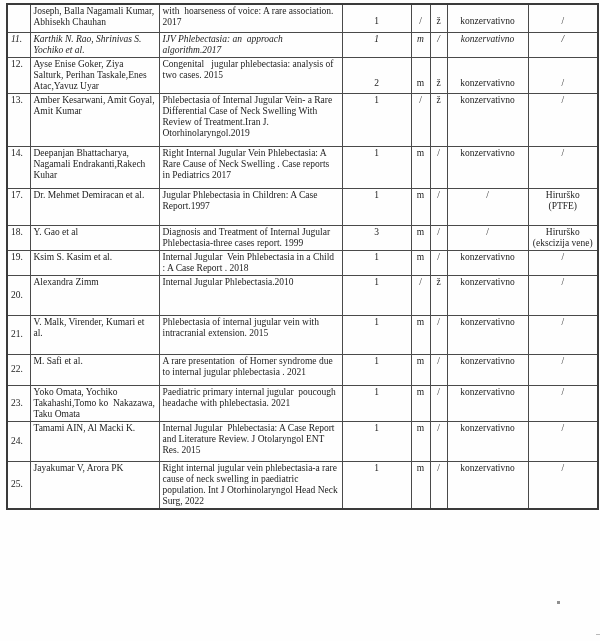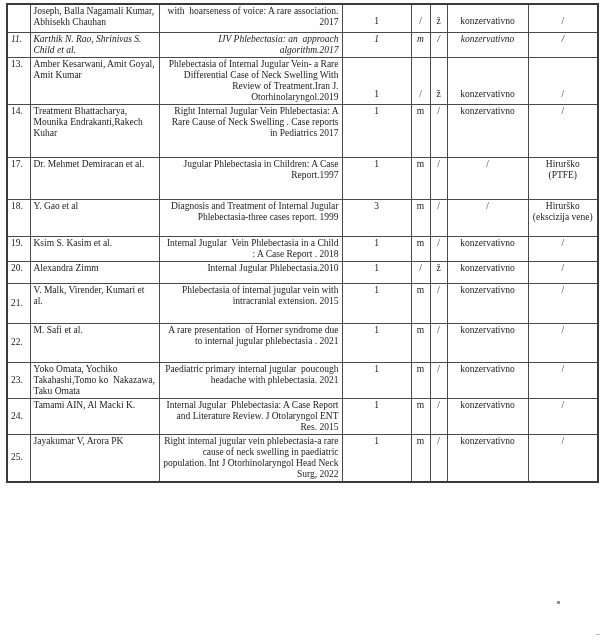--- a/index.html
+++ b/index.html
@@ -26,21 +26,21 @@
     font-size: 9.5px;
     line-height: 1.16;
     color: #1c1c1c;
     vertical-align: top;
     white-space: pre-wrap;
     word-wrap: break-word;
     overflow: hidden;
   }
   td.c-no { padding-left: 2px; text-align: left; }
   td.c-authors { padding-left: 4px; }
-  td.c-title { padding-left: 4px; text-align: right; }
+  td.c-title { padding-left: 4px; }
   td.c-val { text-align: center; vertical-align: middle; }
 
   
   #rows tr:nth-child(1)  { height: 28px; }
   #rows tr:nth-child(2)  { height: 25px; font-style: italic; }
   #rows tr:nth-child(3)  { height: 33px; }
   #rows tr:nth-child(4)  { height: 53px; }
   #rows tr:nth-child(5)  { height: 42px; }
   #rows tr:nth-child(6)  { height: 37px; }
   #rows tr:nth-child(7)  { height: 23px; }
@@ -101,41 +101,51 @@
       <td class="c-authors">Joseph, Balla Nagamali Kumar, Abhisekh Chauhan</td>
       <td class="c-title">with  hoarseness of voice: A rare association. 2017</td>
       <td class="c-val">1</td>
       <td class="c-val">/</td>
       <td class="c-val">ž</td>
       <td class="c-val">konzervativno</td>
       <td class="c-val">/</td>
     </tr>
         <tr>
       <td class="c-no">11.</td>
-      <td class="c-authors">Karthik N. Rao, Shrinivas S. Child et al.</td>
+      <td class="c-authors">Karthik N. Rao, Shrinivas S. Yochiko et al.</td>
       <td class="c-title">IJV Phlebectasia: an  approach algorithm.2017</td>
       <td class="c-val">1</td>
       <td class="c-val">m</td>
       <td class="c-val">/</td>
+      <td class="c-val">konzervativno</td>
+      <td class="c-val">/</td>
+    </tr>
+        <tr>
+      <td class="c-no">12.</td>
+      <td class="c-authors">Ayse Enise Goker, Ziya Salturk, Perihan Taskale,Enes Atac,Yavuz Uyar</td>
+      <td class="c-title">Congenital   jugular phlebectasia: analysis of  two cases. 2015</td>
+      <td class="c-val">2</td>
+      <td class="c-val">m</td>
+      <td class="c-val">ž</td>
       <td class="c-val">konzervativno</td>
       <td class="c-val">/</td>
     </tr>
         <tr>
       <td class="c-no">13.</td>
       <td class="c-authors">Amber Kesarwani, Amit Goyal, Amit Kumar</td>
       <td class="c-title">Phlebectasia of Internal Jugular Vein- a Rare Differential Case of Neck Swelling With Review of Treatment.Iran J. Otorhinolaryngol.2019</td>
       <td class="c-val">1</td>
       <td class="c-val">/</td>
       <td class="c-val">ž</td>
       <td class="c-val">konzervativno</td>
       <td class="c-val">/</td>
     </tr>
         <tr>
       <td class="c-no">14.</td>
-      <td class="c-authors">Treatment Bhattacharya, Mounika Endrakanti,Rakech Kuhar</td>
+      <td class="c-authors">Deepanjan Bhattacharya, Nagamali Endrakanti,Rakech Kuhar</td>
       <td class="c-title">Right Internal Jugular Vein Phlebectasia: A Rare Cause of Neck Swelling . Case reports in Pediatrics 2017</td>
       <td class="c-val">1</td>
       <td class="c-val">m</td>
       <td class="c-val">/</td>
       <td class="c-val">konzervativno</td>
       <td class="c-val">/</td>
     </tr>
         <tr>
       <td class="c-no">17.</td>
       <td class="c-authors">Dr. Mehmet Demiracan et al.</td>

